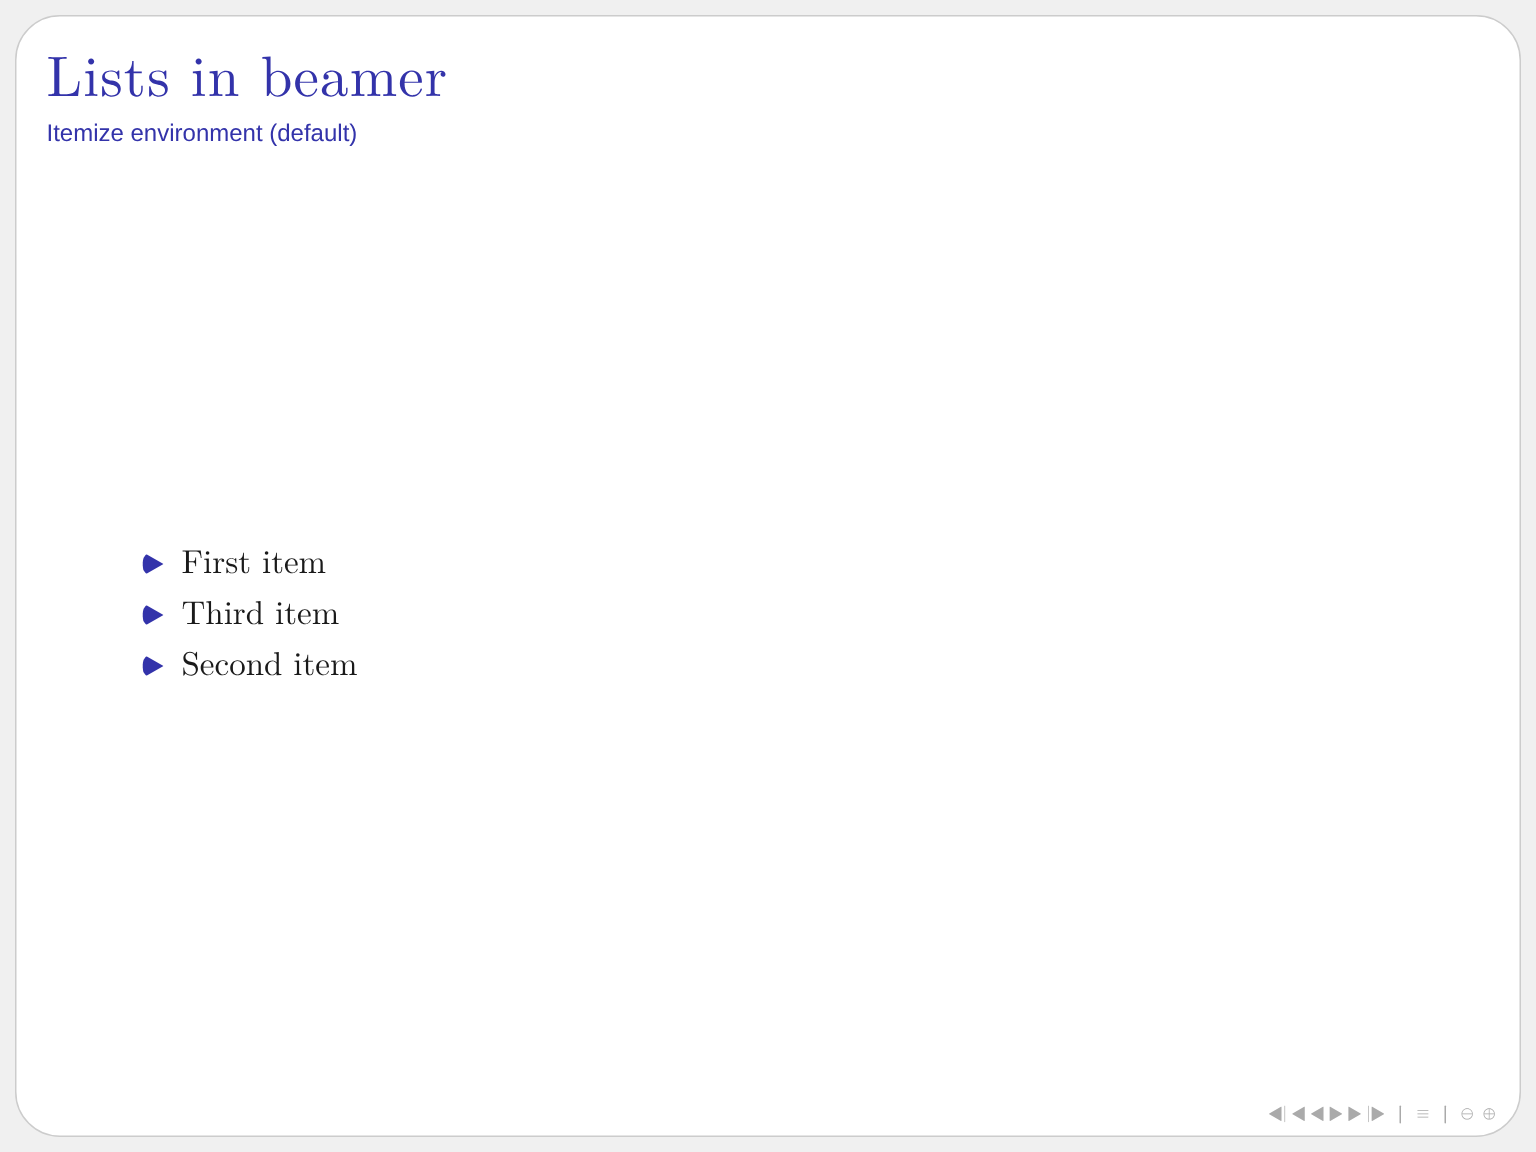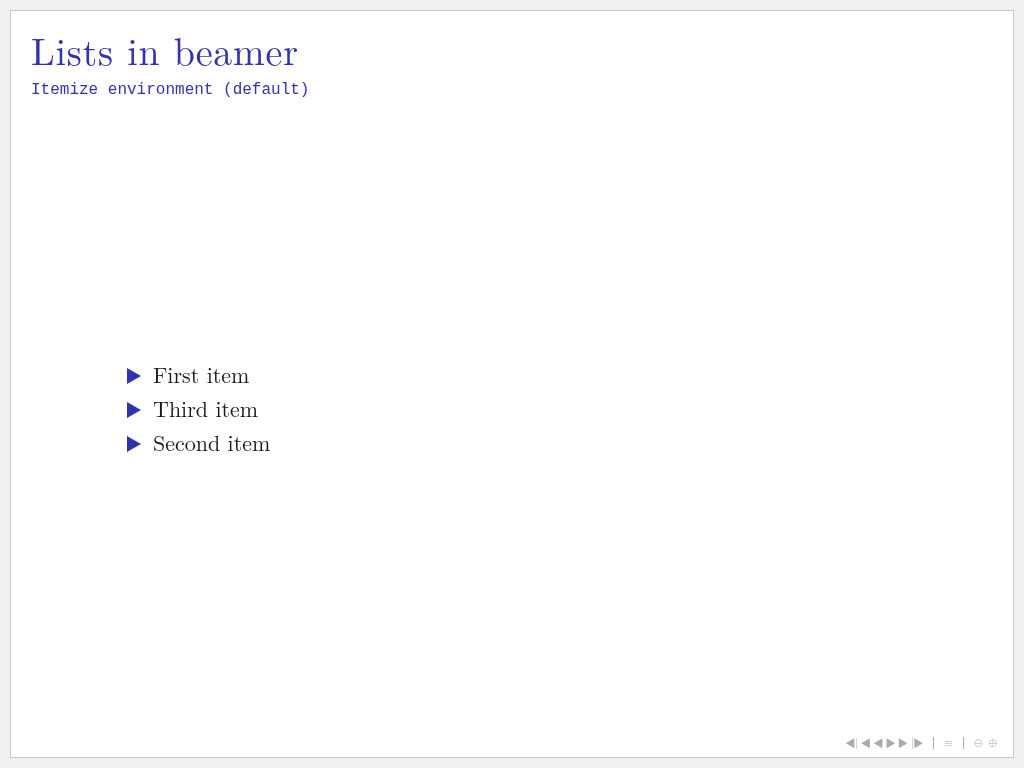--- a/index.html
+++ b/index.html
@@ -1,18 +1,19 @@
 <!DOCTYPE html>
 <html><head>
   <meta charset="utf-8">
   <style>
     * {
       margin: 0;
       padding: 0;
       box-sizing: border-box;
+      border-radius: 30px;
     }
 
     body {
       width: 1024px;
       height: 768px;
       background: #f0f0f0;
       display: flex;
       align-items: center;
       justify-content: center;
       font-family: 'Computer Modern', 'Latin Modern Math', Georgia, serif;
@@ -41,30 +42,29 @@
       color: #3333aa;
       letter-spacing: 0.02em;
       font-family: 'Computer Modern', 'Latin Modern Math', Georgia, serif;
       line-height: 1.2;
     }
 
     .slide-subtitle {
       font-size: 16px;
       color: #3333aa;
       margin-top: 4px;
-      font-family: Liberation Mono, monospace;
+      font-family: Liberation Sans, sans-serif;
     }
 
     .slide-content {
       flex: 1;
       display: flex;
       flex-direction: column;
       justify-content: center;
       padding: 20px 20px 64px 80px;
-      margin-left: 32px;
     }
 
     .item-list {
       list-style: none;
       display: flex;
       flex-direction: column;
       gap: 8px;
     }
 
     .list-item {

